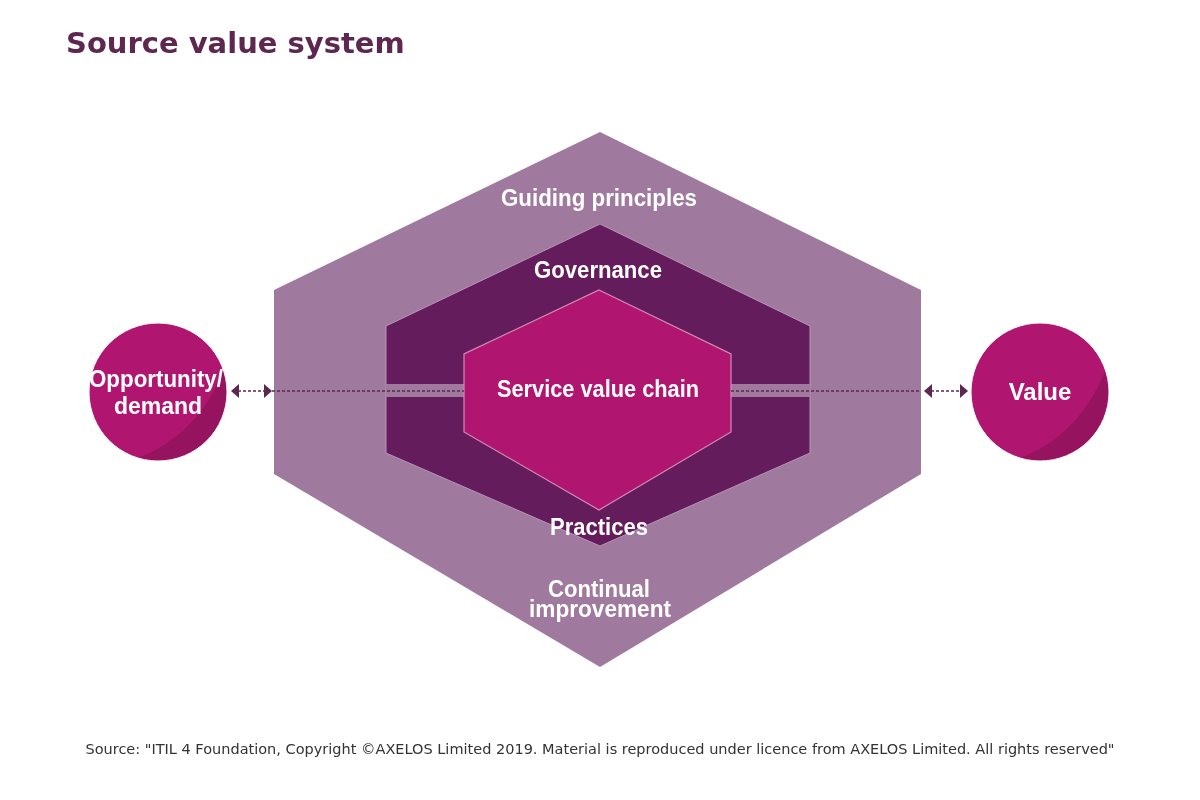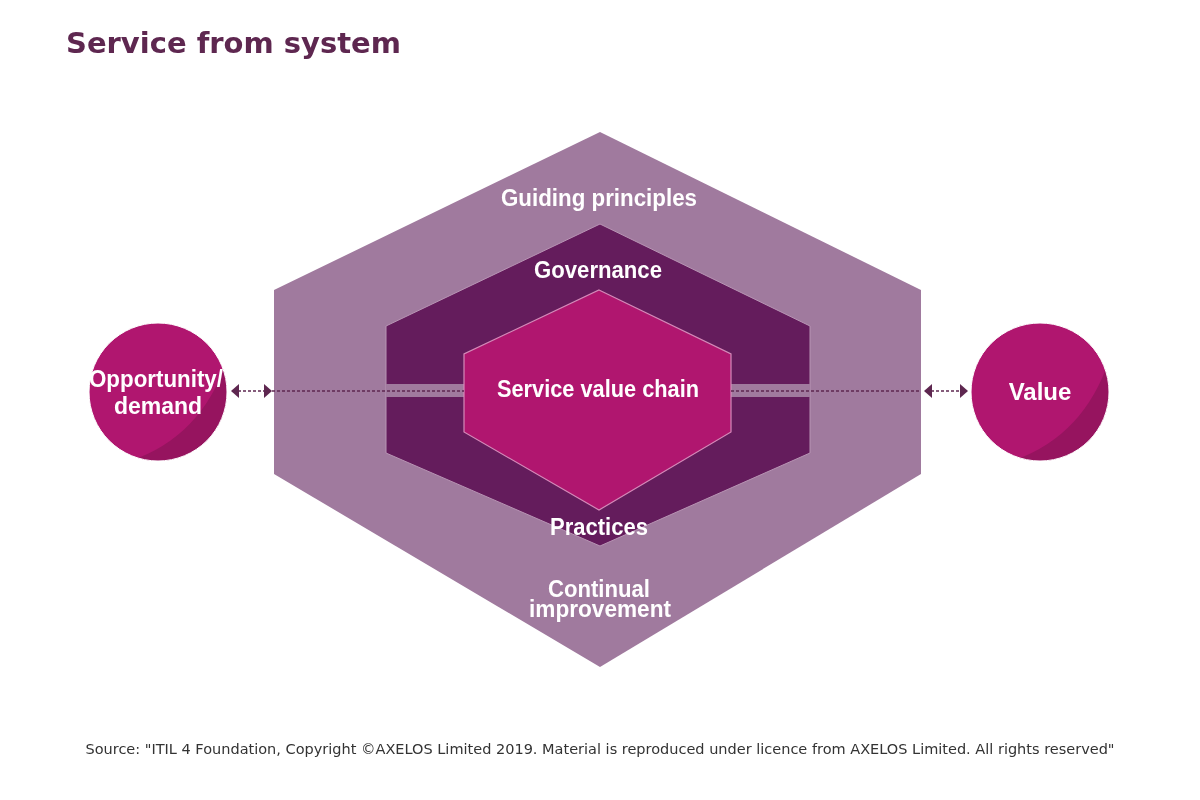--- a/index.html
+++ b/index.html
@@ -10,21 +10,21 @@
              font-size: 29px; color: #5e2750; letter-spacing: 0px; }
     .diagram { position: absolute; left: 0; top: 0; width: 1200px; height: 800px; }
     .lbl { fill: #ffffff; font-family: "Liberation Sans", sans-serif; font-weight: bold;
            text-anchor: middle; }
     .source { position: absolute; left: 0; width: 1200px; top: 741px; text-align: center;
               font-family: "DejaVu Sans", sans-serif; font-size: 14.5px; color: #333333; }
   </style>
 </head>
 <body>
 
-<h1 class="title">Service from system</h1>
+<h1 class="title">Source value system</h1>
 
 <svg class="diagram" viewBox="0 0 1200 800" xmlns="http://www.w3.org/2000/svg">
   <defs>
     <clipPath id="clipL">
         <circle cx="158" cy="392" r="69"></circle>
       </clipPath>
     <clipPath id="clipR">
         <circle cx="1040" cy="392" r="69"></circle>
       </clipPath>
   </defs>

